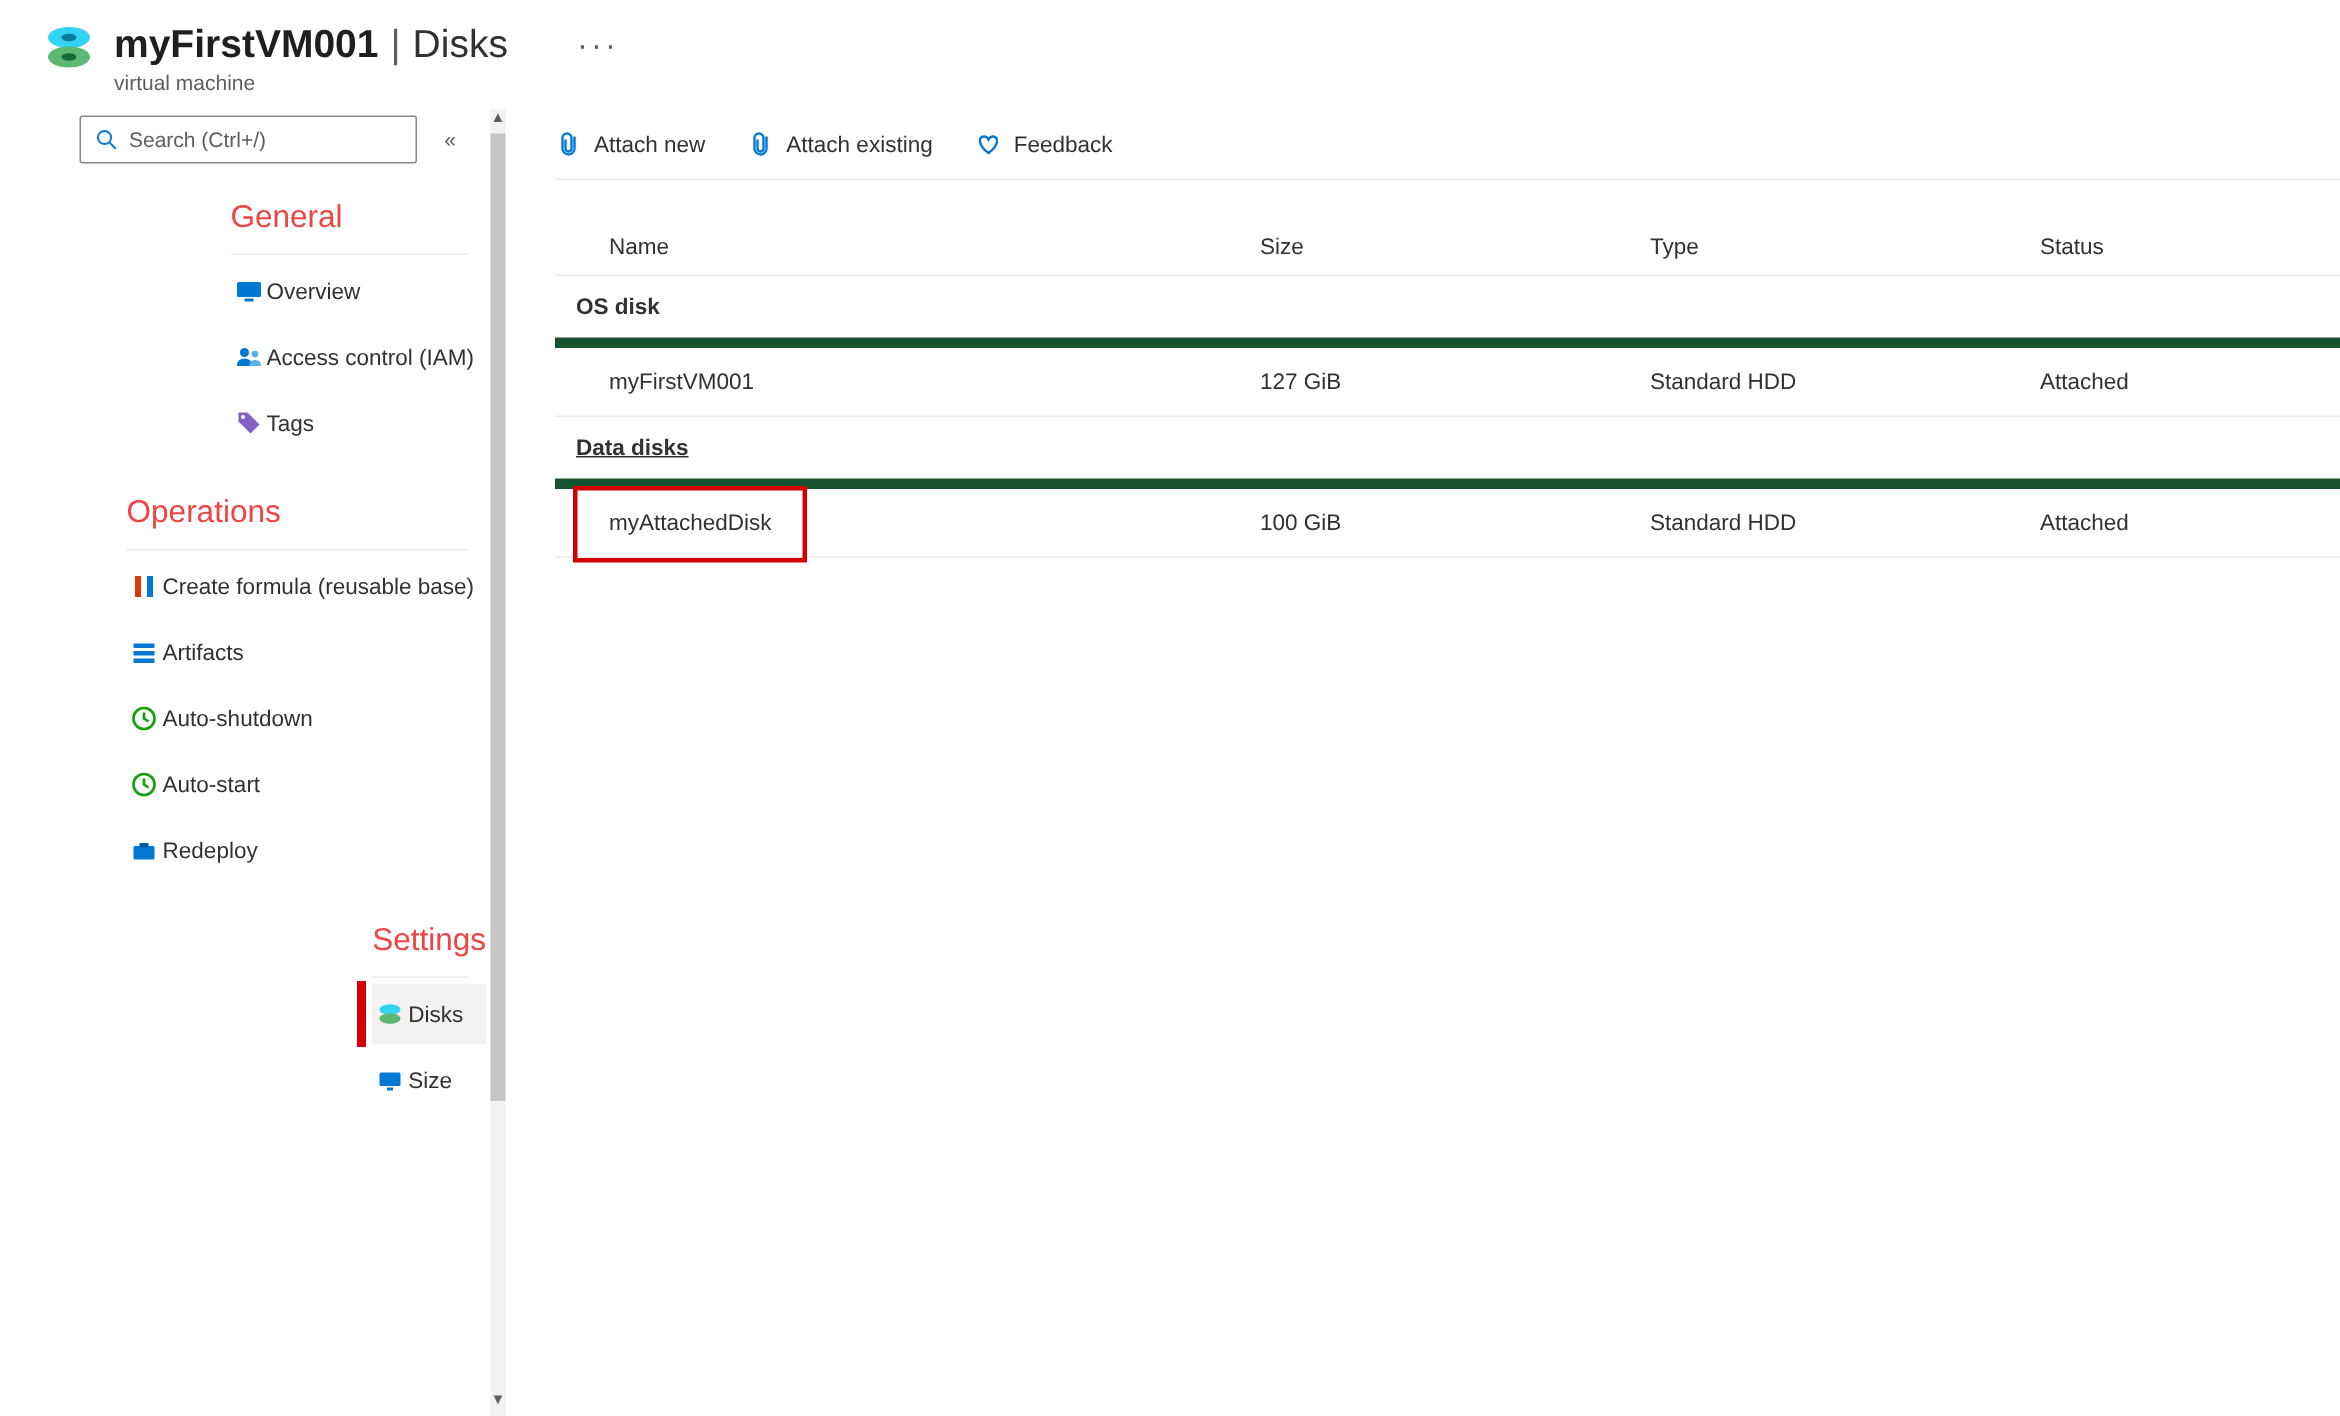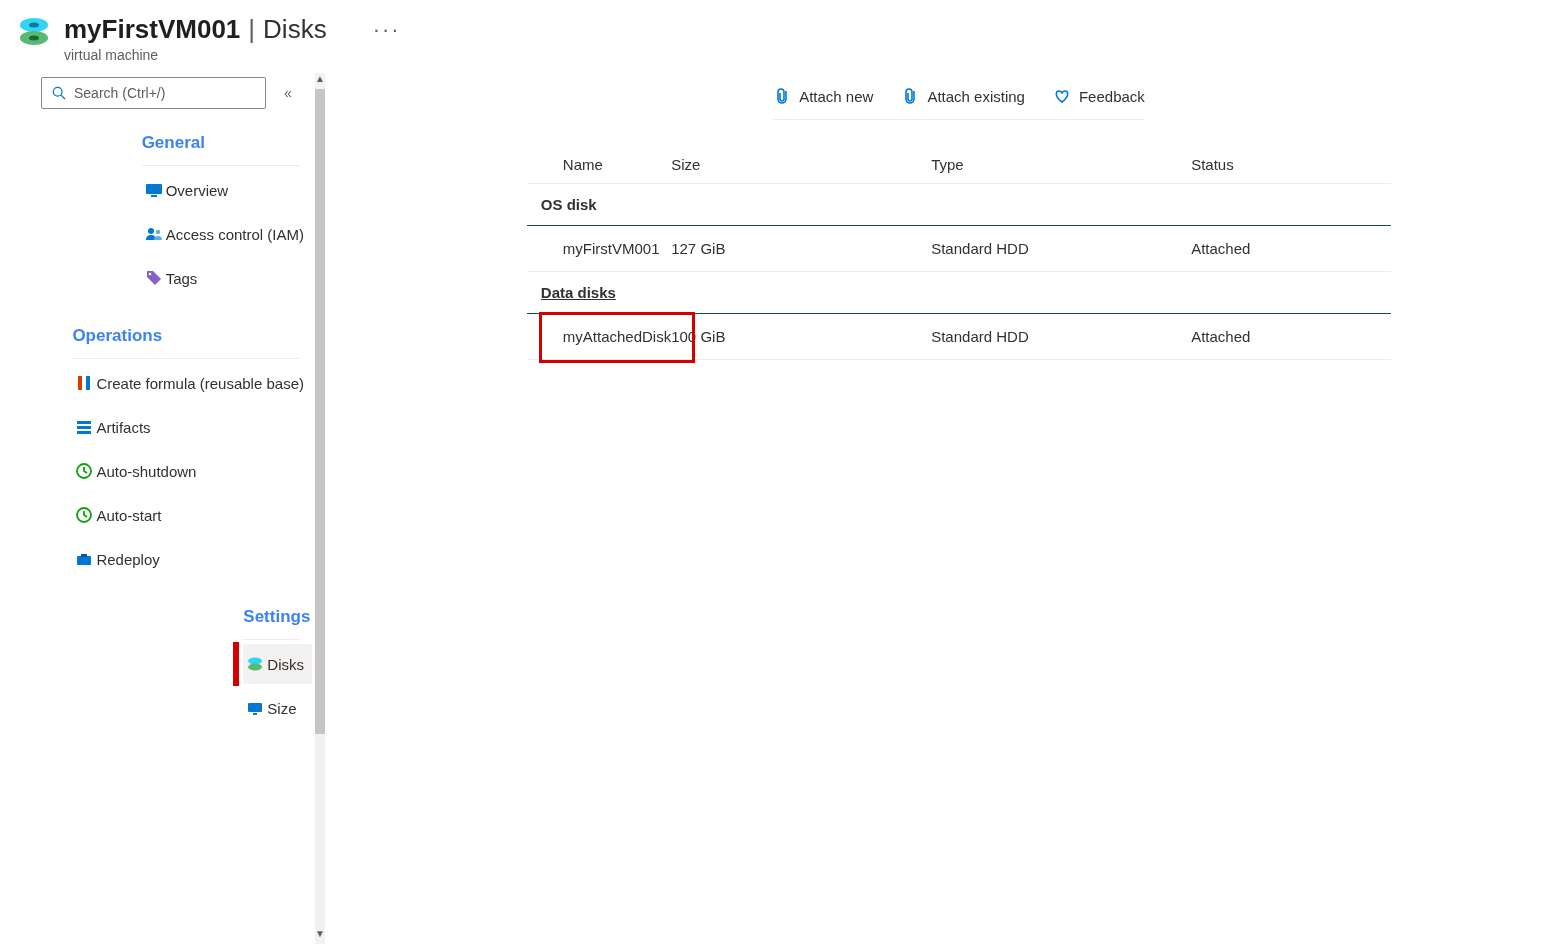--- a/index.html
+++ b/index.html
@@ -5,21 +5,21 @@
     * { box-sizing: border-box; margin: 0; padding: 0; }
     body {
       font-family: "Segoe UI", -apple-system, sans-serif;
       font-size: 14px;
       color: #323130;
       background: #fff;
       width: 1560px;
       height: 944px;
       overflow: hidden;
     }
-    .root { display: flex; flex-direction: column; height: 100%; }
+    .root { display: flex; flex-direction: column; height: 100%; margin-left: 12px; }
 
     
     .page-header { display: flex; align-items: flex-start; padding: 14px 16px 10px 16px; }
     .page-header .vm-icon { width: 36px; height: 36px; margin-right: 12px; flex-shrink: 0; }
     .page-header .titles { display: flex; flex-direction: column; }
     .page-header .title-line { display: flex; align-items: center; gap: 6px; }
     .page-header .title-main { font-size: 26px; font-weight: 600; color: #201f1e; }
     .page-header .title-sep { font-size: 26px; font-weight: 400; color: #605e5c; padding: 0 2px;}
     .page-header .title-sub { font-size: 26px; font-weight: 400; color: #323130; }
     .page-header .more { margin-left: 40px; font-size: 22px; color: #605e5c; cursor: pointer; letter-spacing: 2px; line-height: 26px;}
@@ -35,21 +35,21 @@
       flex: 1; display: flex; align-items: center; gap: 8px;
       border: 1px solid #8a8886; padding: 6px 10px; border-radius: 2px;
       height: 32px;
     }
     .search-box input {
       border: none; outline: none; flex: 1; font-size: 14px; color: #323130; background: transparent;
     }
     .search-box input::placeholder { color: #605e5c; }
     .collapse-btn { width: 24px; text-align: center; color: #605e5c; cursor: pointer; font-size: 14px; }
 
-    .section-title { font-size: 17px; font-weight: 700; color: #3b82f6; padding: 10px 0 10px 0; }
+    .section-title { font-size: 21px; font-weight: 400; color: #ef4444; padding: 10px 0 10px 0; }
     .section-divider { border: none; border-top: 1px solid #edebe9; margin: 2px 12px 4px 0; }
 
     .nav-item {
       display: flex; align-items: center; gap: 2px;
       padding: 10px 8px 10px 2px; cursor: pointer;
       font-size: 15px; color: #323130;
     }
     .nav-item.selected { background: #f3f2f1; position: relative;}
     .nav-item .nav-icon { width: 20px; height: 20px; display:flex; align-items:center; justify-content:center; flex-shrink:0;}
     .nav-item .red-box { position:absolute; left:-10px; top:-2px; right:208px; bottom:-2px; border: 3px solid #d40000; pointer-events:none;}
@@ -57,33 +57,33 @@
 
     
     .scroll-col { width: 16px; flex-shrink:0; position: relative; }
     .scroll-track { position:absolute; top:0; bottom:0; left:3px; right:3px; background:#f3f2f1; }
     .scroll-thumb { position:absolute; top:0; height:74%; left:0; right:0; background:#c8c6c4; }
     .scroll-arrow { position:absolute; left:0; right:0; text-align:center; font-size:10px; color:#605e5c; background:#f3f2f1;}
     .scroll-arrow.up{ top:0; height:16px;}
     .scroll-arrow.down{ bottom:0; height:16px;}
 
     
-    .main { flex: 1; display: flex; flex-direction: column; padding-left: 30px; padding-top: 4px; min-width:0;align-items:center;}
+    .main { flex: 1; display: flex; flex-direction: column; padding-left: 30px; padding-top: 4px; min-width:0;}
     .toolbar { display: flex; align-items: center; gap: 28px; padding: 10px 0 14px 0; border-bottom: 1px solid #edebe9; }
     .tool-btn { display: flex; align-items: center; gap: 8px; font-size: 15px; color: #323130; cursor: pointer; }
     .tool-btn .tool-icon { width:18px; height:18px; display:flex; align-items:center; justify-content:center;}
 
     .disk-table { margin-top: 26px; }
     .table-header, .table-row {
       display: grid;
       grid-template-columns: 1fr 260px 260px 200px;
       align-items: center;
     }
     .table-header { font-weight: 400; color: #323130; font-size: 15px; padding: 10px 0 10px 36px;}
-    .group-label { font-weight: 600; font-size: 15px; padding: 12px 0 12px 14px; border-bottom: 1px solid #14532d; border-top: 1px solid #edebe9;}
+    .group-label { font-weight: 600; font-size: 15px; padding: 12px 0 12px 14px; border-bottom: 7px solid #14532d; border-top: 1px solid #edebe9;}
     .table-row { font-size: 15px; color: #323130; padding: 14px 0 14px 36px; border-bottom: 1px solid #edebe9; }
     .highlight-box { position: relative; display:inline-block; }
     .highlight-box::after{
       content:""; position:absolute; left:-24px; right:-24px; top:-16px; bottom:-18px;
       border: 3px solid #d40000; pointer-events:none;
     }
 
     svg { display:block; }
   </style>
 </head>

